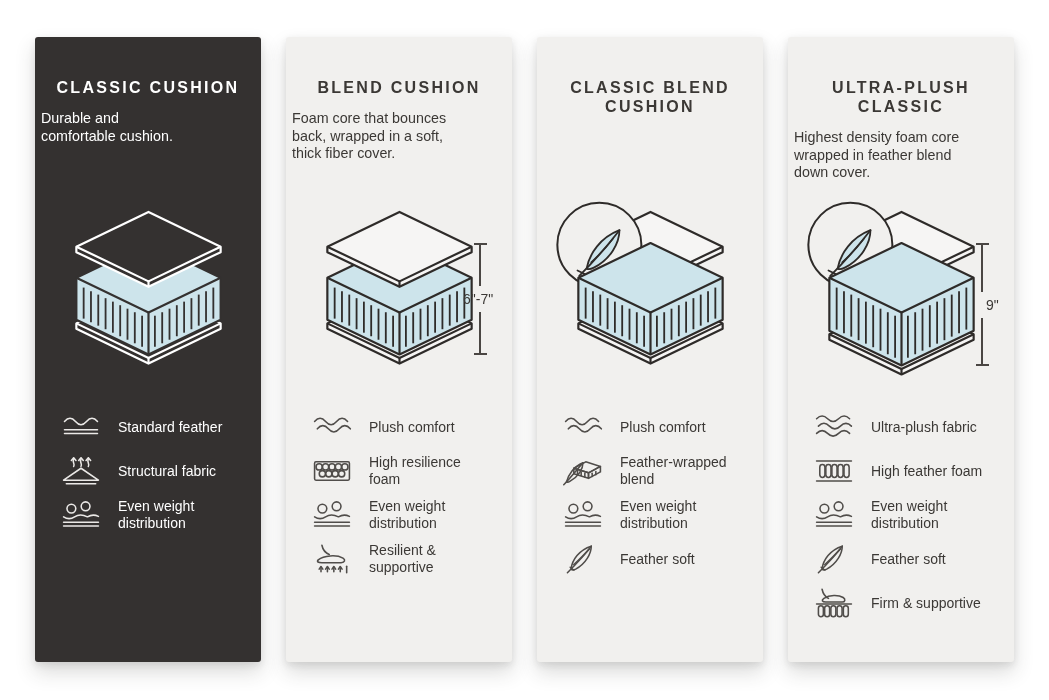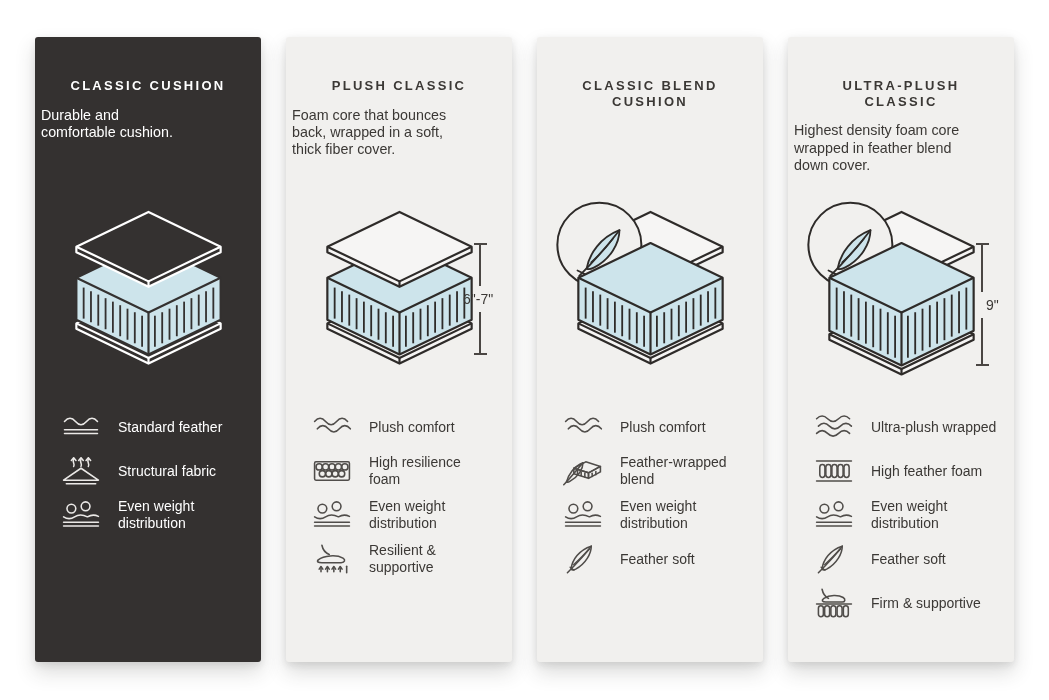--- a/index.html
+++ b/index.html
@@ -11,21 +11,21 @@
   .board{display:flex;gap:25px;padding:37px 35px;align-items:flex-start;}
   .card{
     width:226px;height:625px;box-sizing:border-box;border-radius:3px;
     display:flex;flex-direction:column;
     box-shadow:0 10px 20px rgba(50,48,46,.18),0 3px 7px rgba(50,48,46,.10);
   }
   .card.light{background:var(--light-card-bg);color:var(--text-on-light);}
   .card.dark{background:var(--dark-card-bg);color:var(--text-on-dark);}
   .head{height:158px;box-sizing:border-box;}
   .title{
-    margin:41px 8px 0;font-size:13px;font-weight:bold;letter-spacing:2.3px;
+    margin:41px 8px 0;font-size:16px;font-weight:bold;letter-spacing:2.3px;
     text-align:center;line-height:1.2;white-space:pre-line;
   }
   .desc{
     margin:13px 6px 0;font-size:14.3px;text-align:left;line-height:1.22;
     white-space:pre-line;
   }
   .illus{height:206px;position:relative;display:flex;justify-content:center;}
   .illus svg.cushion{width:205px;height:179px;margin-top:6px;}
   .measure{
     position:absolute;right:24px;width:16px;
@@ -127,21 +127,21 @@
               <path d="M5,30 H43"></path>
             </svg>
           </span>
     <span class="flabel">Even weight
 distribution</span>
   </li>
       </ul>
   </section>
     <section class="card light card2">
     <div class="head">
-      <h2 class="title">PLUSH CLASSIC</h2>
+      <h2 class="title">BLEND CUSHION</h2>
       <p class="desc">Foam core that bounces
 back, wrapped in a soft,
 thick fiber cover.</p>
     </div>
     <div class="illus">
         <svg class="cushion" viewBox="-12 -12 224 196">
           <path d="M100,84 L179,122 L179,128 L100,166 L21,128 L21,122 Z" fill="#f6f5f4" stroke="#2e2b29" stroke-width="2.4" stroke-linejoin="round"></path>
       <path d="M21,122 L100,160 L179,122" fill="none" stroke="#2e2b29" stroke-width="2.4" stroke-linejoin="round"></path>
       <path d="M100,160 L100,166" stroke="#2e2b29" stroke-width="2.4"></path>
           <path d="M100,34 L179,72 L179,118 L100,156 L21,118 L21,72 Z" fill="#cde4eb" stroke="#2e2b29" stroke-width="2.4" stroke-linejoin="round"></path>
@@ -400,21 +400,21 @@
     </div>
     <ul class="features">
         <li class="feature">
     <span class="ficon">
             <svg viewBox="0 0 48 36" fill="none" stroke="currentColor" stroke-width="1.7" stroke-linecap="round" stroke-linejoin="round">
               <path d="M5,9 Q11,3 17,9 T29,9 T41,9"></path>
               <path d="M7,17 Q13,11 19,17 T31,17 T43,17"></path>
               <path d="M5,25 Q11,19 17,25 T29,25 T41,25"></path>
             </svg>
           </span>
-    <span class="flabel">Ultra-plush wrapped</span>
+    <span class="flabel">Ultra-plush fabric</span>
   </li>
         <li class="feature">
     <span class="ficon">
             <svg viewBox="0 0 48 36" fill="none" stroke="currentColor" stroke-width="1.7" stroke-linecap="round" stroke-linejoin="round">
               <path d="M5,7 H43"></path>
               <path d="M5,29 H43"></path>
    <rect x="8.5" y="11" width="5.6" height="14" rx="2.8"></rect>
               <rect x="15.1" y="11" width="5.6" height="14" rx="2.8"></rect>
               <rect x="21.7" y="11" width="5.6" height="14" rx="2.8"></rect>
               <rect x="28.3" y="11" width="5.6" height="14" rx="2.8"></rect>

